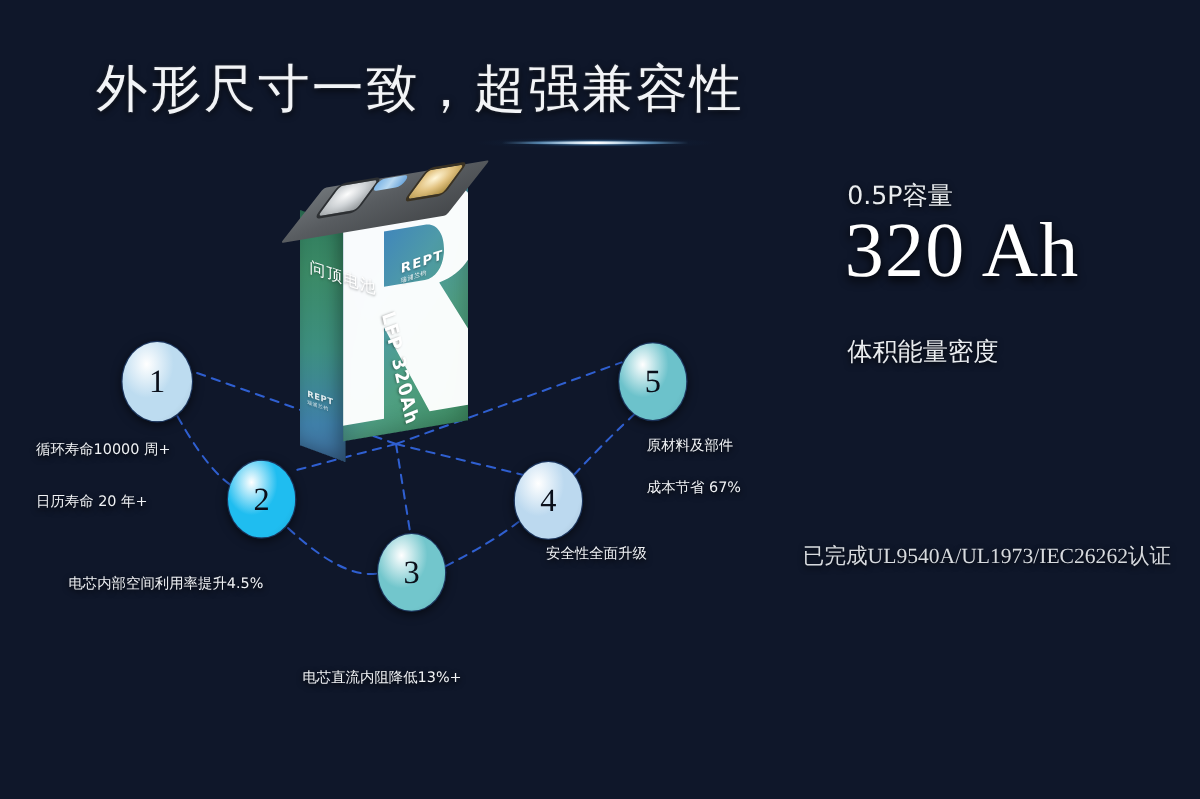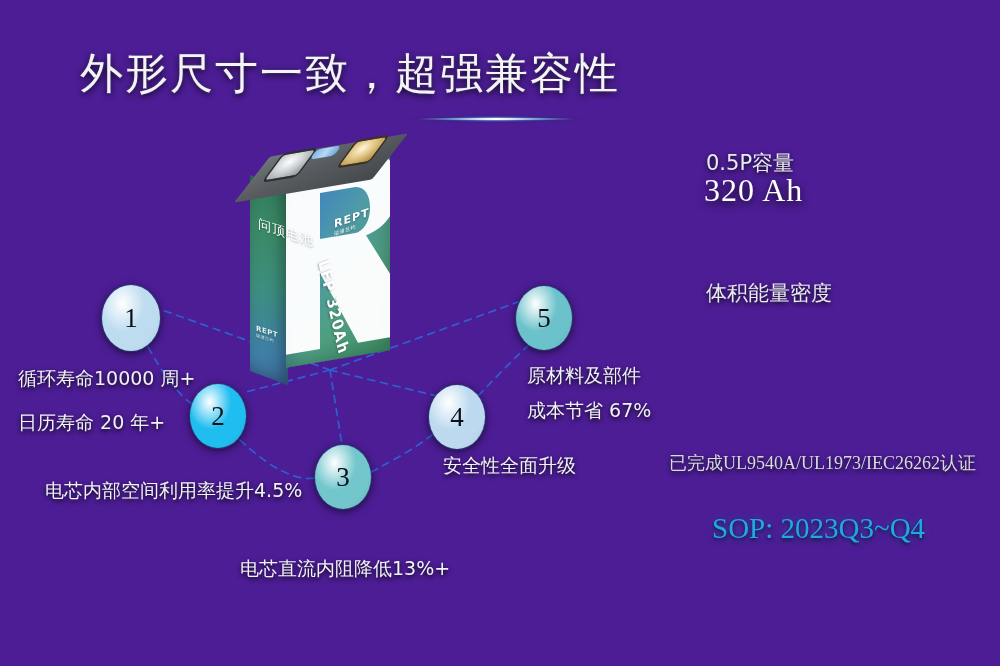--- a/index.html
+++ b/index.html
@@ -2,21 +2,21 @@
 <html><head>
 <meta charset="utf-8">
 <style>
   html,body{margin:0;padding:0;background:#000;}
   body{
     font-family:"DejaVu Sans","Liberation Sans",sans-serif;
   }
   #stage{
     position:relative;
     width:1000px;height:666px;
-    background:#4c1d95;
+    background:#0f172a;
     overflow:hidden;
   }
   
   #title{
     position:absolute;left:0;top:45px;width:700px;
     text-align:center;
     font-family:"DejaVu Sans","Liberation Sans",sans-serif;
     font-size:43px;
     letter-spacing:2px;
     color:#f2f4f7;
@@ -49,21 +49,21 @@
     position:absolute;
     font-family:"DejaVu Sans","Liberation Sans",sans-serif;
     font-size:21px;color:#e9ecef;
     text-shadow:0 2px 5px rgba(0,0,0,.9);
     white-space:nowrap;
     margin-top:11px;
   }
   .stat-value{
     position:absolute;
     font-family:"Liberation Serif","DejaVu Serif",serif;
-    font-size:32px;color:#ffffff;
+    font-size:65px;color:#ffffff;
     letter-spacing:1px;
     text-shadow:0 3px 8px rgba(0,0,0,.95);
     white-space:nowrap;
   }
   #cap-label{left:706px;top:138px;}
   #cap-value{left:704px;top:172px;}
   #dens-label{left:706px;top:268px;}
   #dens-value{left:702px;top:302px;}
 
   #cert{
@@ -156,23 +156,24 @@
     position:absolute;border-radius:50%;
     display:flex;align-items:center;justify-content:center;
     font-family:"Liberation Serif","DejaVu Serif",serif;
     font-size:27px;color:#0a0f1a;
     box-shadow:0 0 0 1px rgba(40,80,140,.55), 0 2px 9px rgba(0,0,0,.7);
   }
   
   .cap{
     position:absolute;
     font-family:"DejaVu Sans","Liberation Sans",sans-serif;
-    font-size:19px;color:#f0f2f5;
+    font-size:12px;color:#f0f2f5;
     text-shadow:0 2px 5px rgba(0,0,0,.95);
     white-space:nowrap;
+    margin-left:12px;
   }
 </style>
 </head>
 <body>
 
 <div id="stage">
 
   <div id="title">外形尺寸一致，超强兼容性</div>
   <div id="divider"></div>
 
@@ -232,15 +233,14 @@
       <div class="cap" style="left: 443px; top: 453px; font-family: Liberation Serif, serif;">安全性全面升级</div>
       <div class="cap" style="left: 527px; top: 363px;">原材料及部件</div>
       <div class="cap" style="left: 527px; top: 398px;">成本节省 67%</div>
     </div>
 
   <div class="stat-label" id="cap-label">0.5P容量</div>
   <div class="stat-value" id="cap-value">320 Ah</div>
   <div class="stat-label" id="dens-label">体积能量密度</div>
 
   <div id="cert">已完成UL9540A/UL1973/IEC26262认证</div>
-  <div id="sop">SOP: 2023Q3~Q4</div>
 
 </div>
 
 </body></html>

